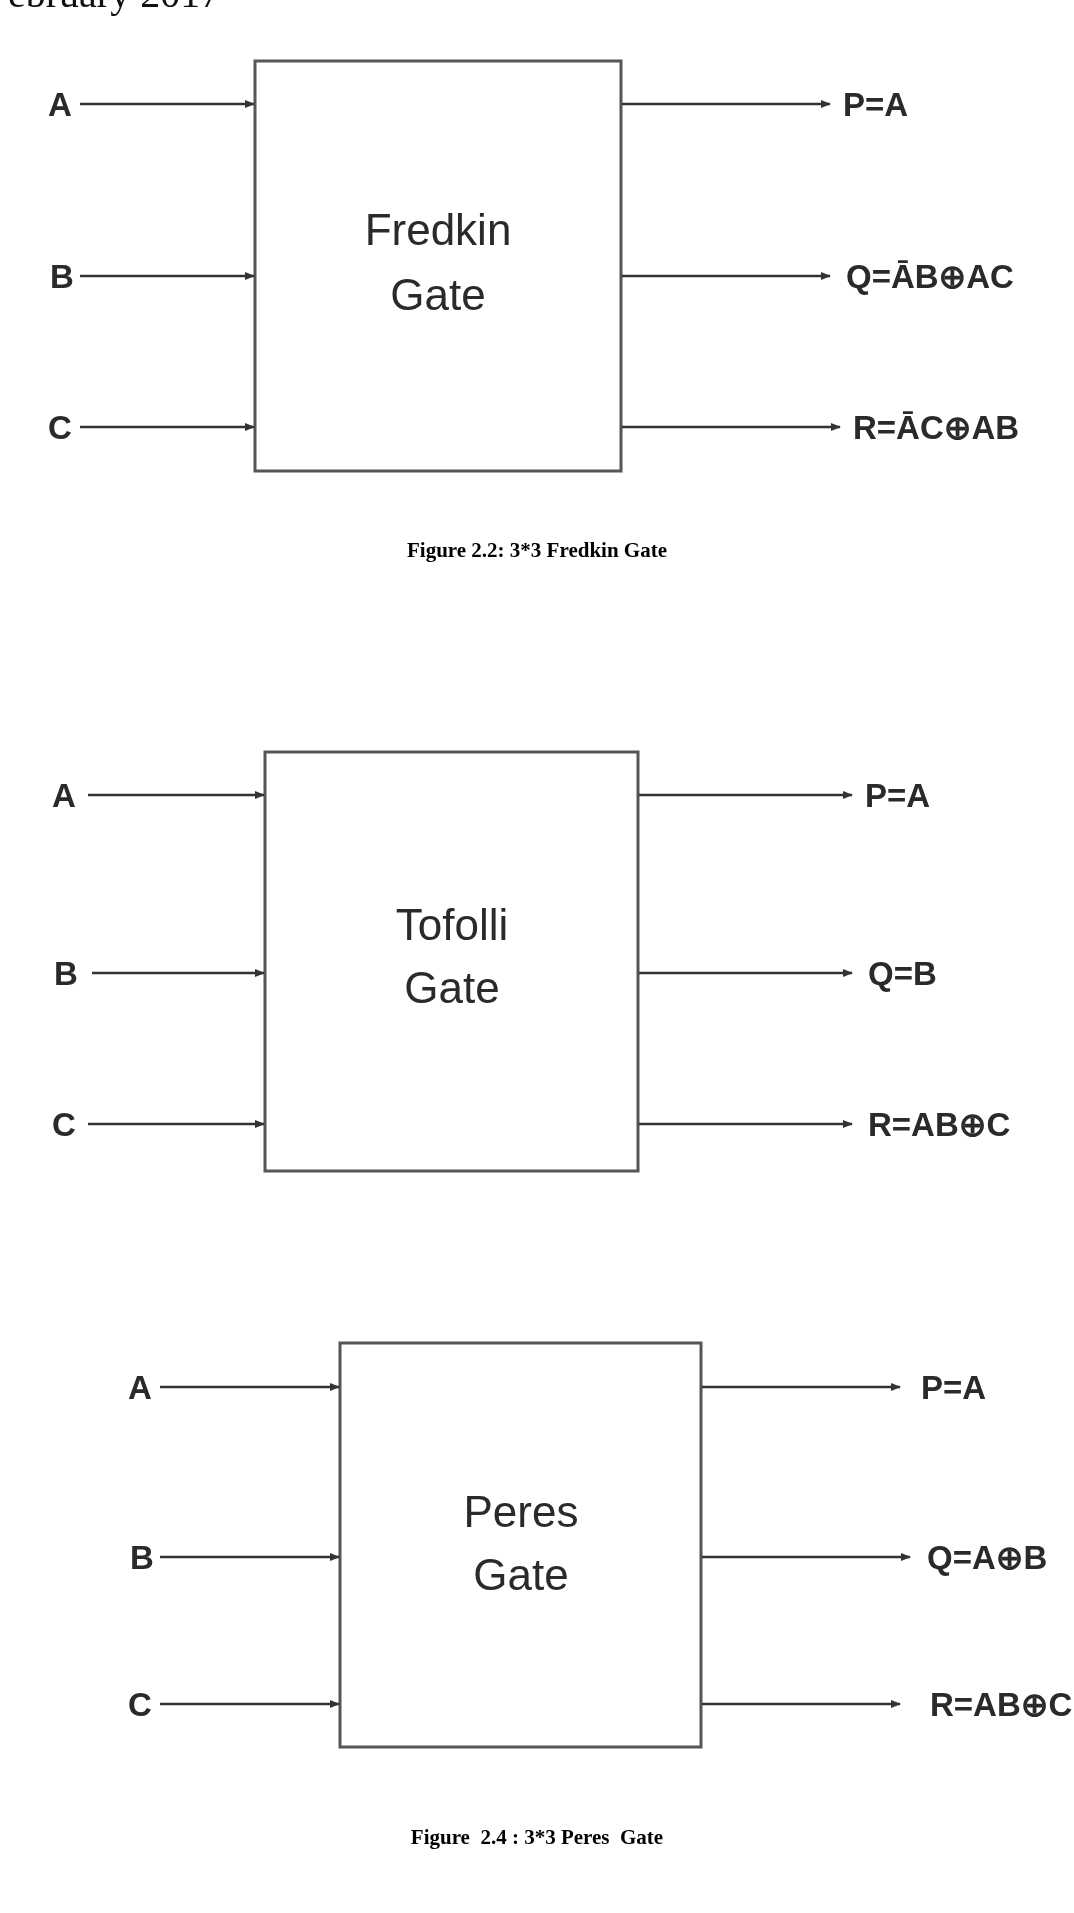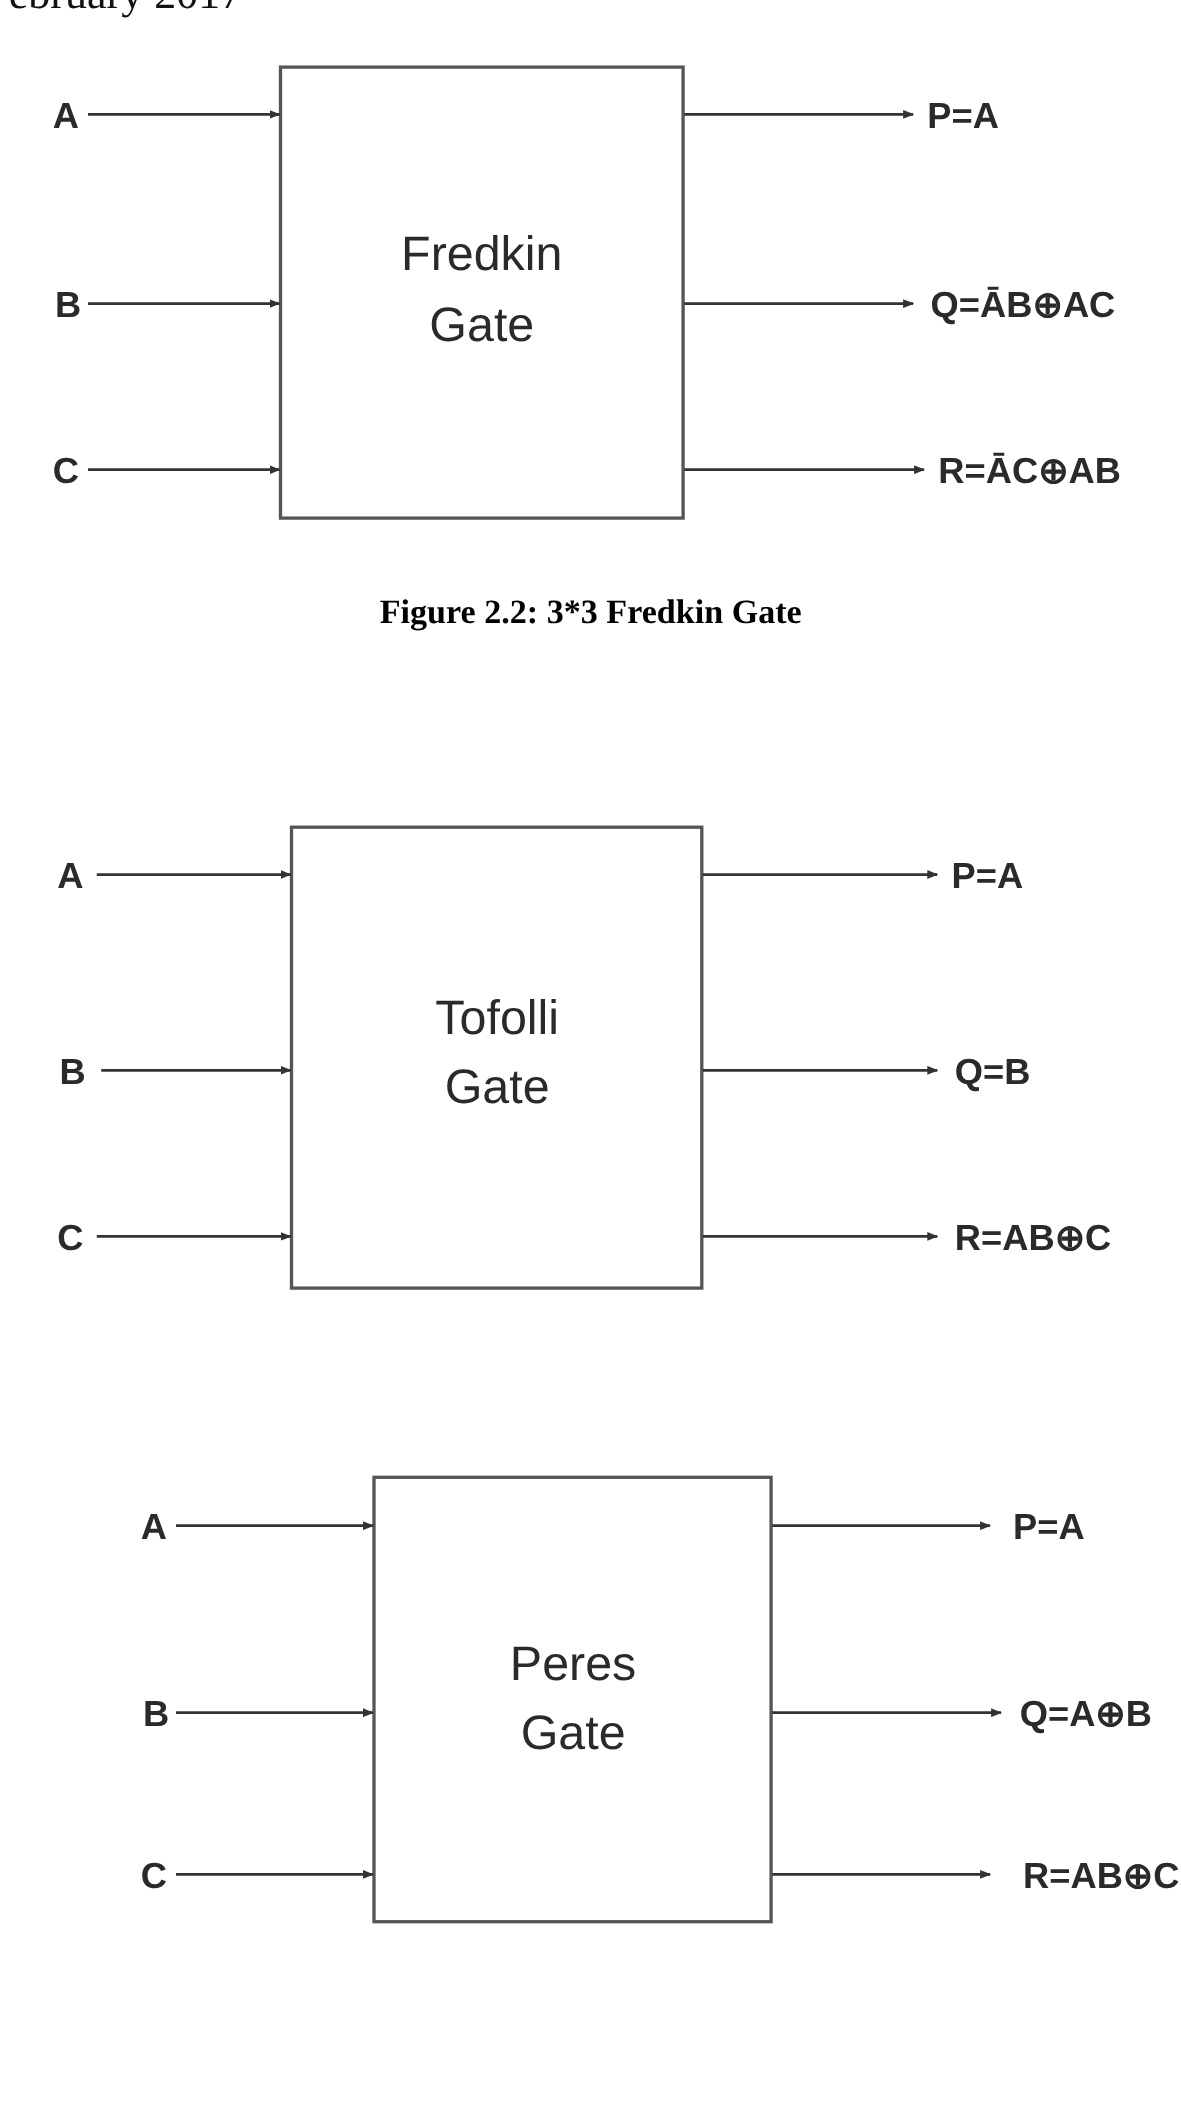--- a/index.html
+++ b/index.html
@@ -12,21 +12,21 @@
   }
   svg.diagram { position: absolute; left: 0; top: 0; }
   .gate-label, .io-label {
     font-family: "Liberation Sans", sans-serif; fill: #2a2a2a;
   }
   .gate-label { font-size: 44px; }
   .io-label { font-size: 33px; font-weight: bold; }
   .caption {
     position: absolute; left: 0; width: 1074px; text-align: center;
     font-family: "Liberation Serif", serif; font-weight: bold;
-    font-size: 31px; color: #000; white-space: pre;
+    font-size: 21px; color: #000; white-space: pre;
   }
 </style>
 </head>
 <body>
 
 <div class="page">
 
   <div class="header-fragment">ebruary 2017</div>
 
   <svg class="diagram" width="1074" height="1913" viewBox="0 0 1074 1913">
@@ -91,14 +91,15 @@
       <line x1="702" y1="1387" x2="900" y2="1387" stroke="#333" stroke-width="2.5" marker-end="url(#arrow)"></line>
       <text class="io-label" x="921" y="1399">P=A</text>
       <line x1="702" y1="1557" x2="910" y2="1557" stroke="#333" stroke-width="2.5" marker-end="url(#arrow)"></line>
       <text class="io-label" x="927" y="1569">Q=A⊕B</text>
       <line x1="702" y1="1704" x2="900" y2="1704" stroke="#333" stroke-width="2.5" marker-end="url(#arrow)"></line>
       <text class="io-label" x="930" y="1716">R=AB⊕C</text>
     </g>
   </svg>
 
   <div class="caption" style="top:538px;">Figure 2.2: 3*3 Fredkin Gate</div>
+  <div class="caption" style="top:1825px;">Figure  2.4 : 3*3 Peres  Gate</div>
 
 </div>
 
 </body></html>

